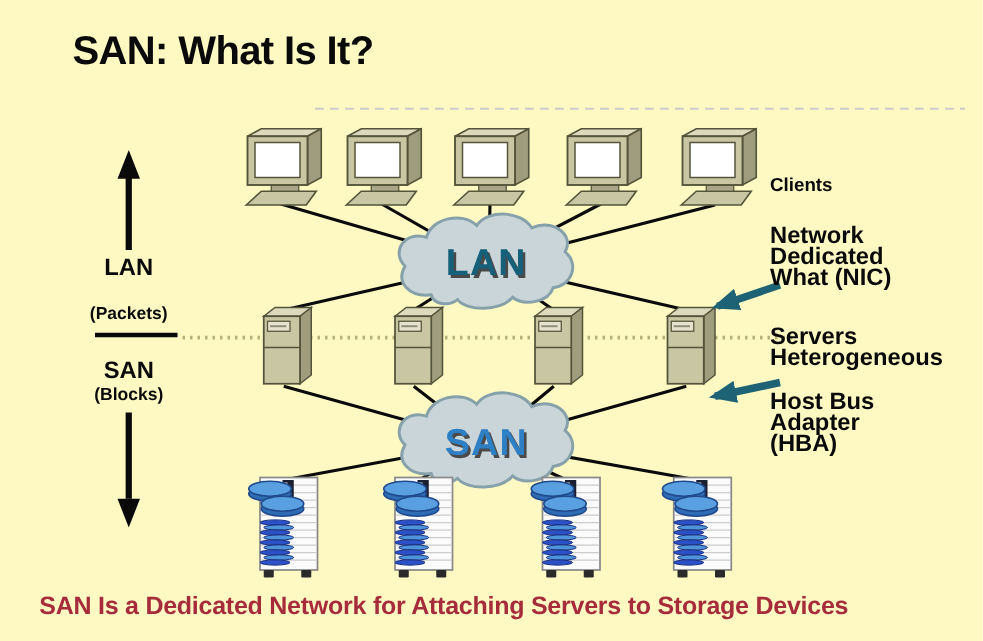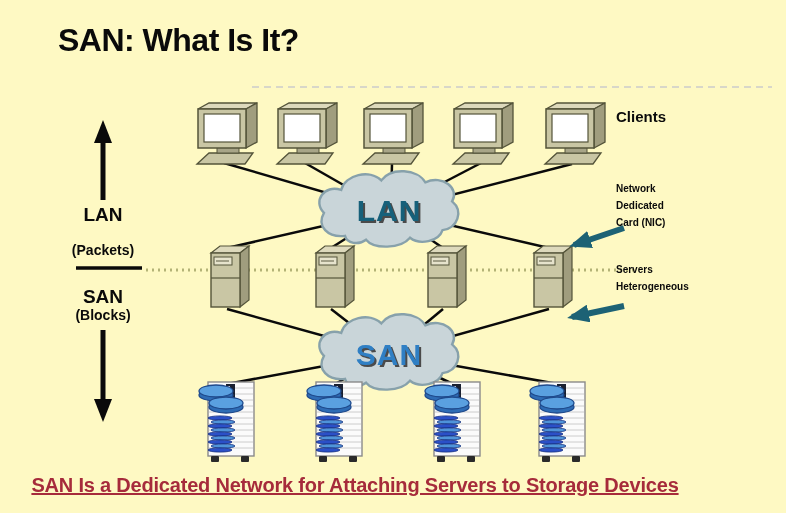--- a/index.html
+++ b/index.html
@@ -10,29 +10,29 @@
   #title{left:58px;top:22px;font-size:32px;letter-spacing:-0.5px;}
   .axis{width:90px;left:58px;text-align:center;}
   #axis-lan{top:204px;font-size:19px;}
   #axis-lan-sub{top:242px;font-size:14px;}
   #axis-san{top:286px;font-size:19px;}
   #axis-san-sub{top:307px;font-size:14px;}
   .cloud-label{width:158px;text-align:center;font-size:30px;letter-spacing:1px;
                text-shadow:2px 2px 0 #4a4a4a;}
   #lan-cloud-label{left:310px;top:194px;color:#16607a;}
   #san-cloud-label{left:310px;top:338px;color:#2f7fc4;}
-  .rlabel{left:616px;font-size:10px;line-height:17px;}
-  #label-clients{top:108px;font-size:15px;text-align:right;}
+  .rlabel{left:616px;font-size:19px;line-height:17px;}
+  #label-clients{top:140px;font-size:15px;text-align:right;}
   #label-nic{top:180px;}
   #label-servers{top:261px;}
   #label-hba{top:313px;}
   #label-storage{top:404px;font-size:15px;}
   .rlabel span{display:block;}
   #caption{left:0;top:474px;width:710px;text-align:center;font-size:20px;
-           color:#a62b3b;letter-spacing:-0.2px;text-decoration:underline;}
+           color:#a62b3b;letter-spacing:-0.2px;}
 </style>
 </head>
 <body>
 
 <div class="stage">
 
   <svg width="786" height="513" viewBox="0 0 786 513">
     <defs>
       <marker id="teal-head" markerUnits="userSpaceOnUse" markerWidth="22" markerHeight="18" refX="17" refY="9" orient="auto">
         <path d="M0,0 L22,9 L0,18 Z" fill="#1d6275"></path>
@@ -168,21 +168,26 @@
   <div class="label axis" id="axis-san">SAN</div>
   <div class="label axis" id="axis-san-sub">(Blocks)</div>
 
   <div class="label cloud-label" id="lan-cloud-label">LAN</div>
   <div class="label cloud-label" id="san-cloud-label">SAN</div>
 
   <div class="label rlabel" id="label-clients">Clients</div>
   <div class="label rlabel" id="label-nic">
     <span>Network</span>
     <span>Dedicated</span>
-    <span>Card (NIC)</span>
+    <span>What (NIC)</span>
   </div>
   <div class="label rlabel" id="label-servers">
     <span>Servers</span>
     <span>Heterogeneous</span>
+  </div>
+  <div class="label rlabel" id="label-hba">
+    <span>Host Bus</span>
+    <span>Adapter</span>
+    <span>(HBA)</span>
   </div>
 
   <div class="label" id="caption">SAN Is a Dedicated Network for Attaching Servers to Storage Devices</div>
 </div>
 
 </body></html>

